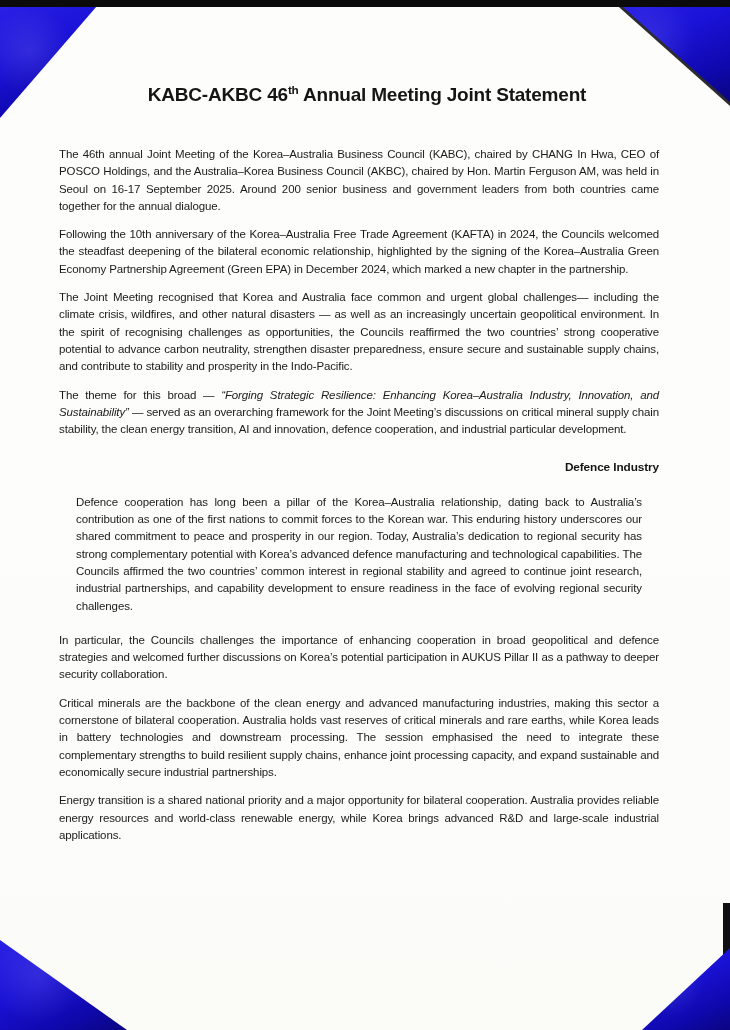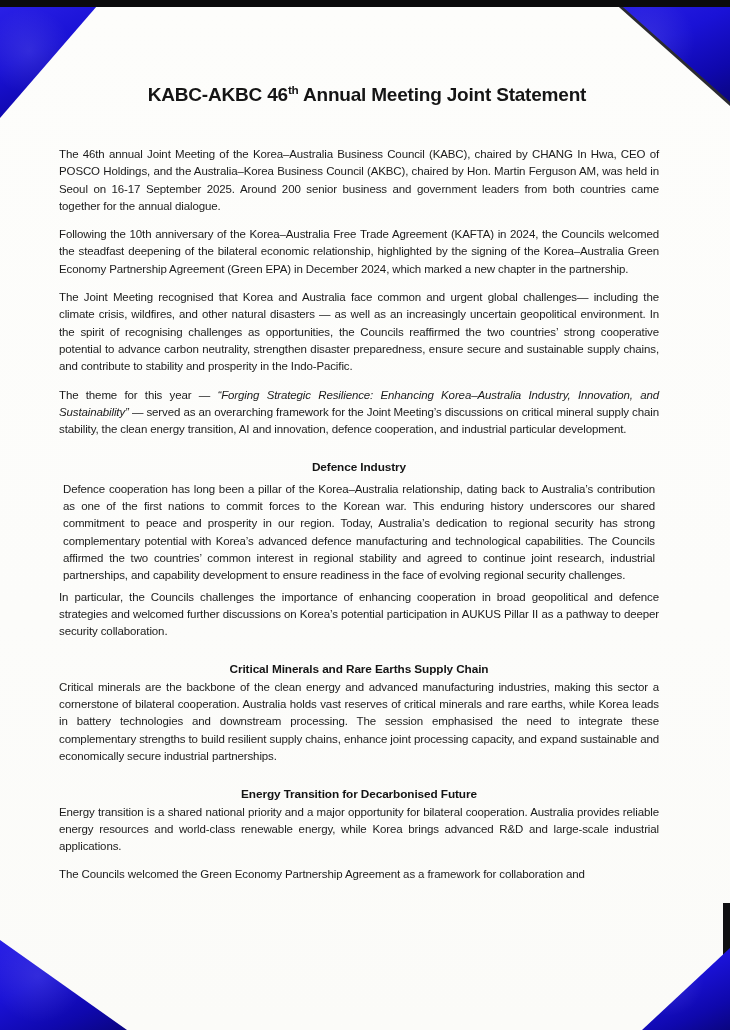--- a/index.html
+++ b/index.html
@@ -100,30 +100,30 @@
     color: #1b1b1b;
     font-size: 11.5px;
     letter-spacing: -0.12px;
     line-height: 17.3px;
     text-align: justify;
   }
   .content p {
     margin: 0 0 11px 0;
   }
   .content p.tight {
-    margin: 4px;
+    margin: 17px;
   }
   .content h2 {
     margin: 21px 0 0 0;
     font-size: 11.8px;
     font-weight: 700;
     letter-spacing: -0.1px;
     line-height: 17.3px;
     color: #141414;
-    text-align: center;
+    text-align: right;
   }
   .content em {
     font-style: italic;
   }
 </style>
 </head>
 <body>
 
 <div class="page">
 
@@ -136,28 +136,25 @@
   <div class="corner br"></div>
 
   <h1 class="title"><span>KABC-AKBC 46</span><sup>th</sup><span> Annual Meeting Joint Statement</span></h1>
 
   <div class="content">
 
     <p>The 46th annual Joint Meeting of the Korea–Australia Business Council (KABC), chaired by CHANG In Hwa, CEO of POSCO Holdings, and the Australia–Korea Business Council (AKBC), chaired by Hon. Martin Ferguson AM, was held in Seoul on 16-17 September 2025. Around 200 senior business and government leaders from both countries came together for the annual dialogue.</p>
     <p>Following the 10th anniversary of the Korea–Australia Free Trade Agreement (KAFTA) in 2024, the Councils welcomed the steadfast deepening of the bilateral economic relationship, highlighted by the signing of the Korea–Australia Green Economy Partnership Agreement (Green EPA) in December 2024, which marked a new chapter in the partnership.</p>
     <p>The Joint Meeting recognised that Korea and Australia face common and urgent global challenges— including the climate crisis, wildfires, and other natural disasters — as well as an increasingly uncertain geopolitical environment. In the spirit of recognising challenges as opportunities, the Councils reaffirmed the two countries’ strong cooperative potential to advance carbon neutrality, strengthen disaster preparedness, ensure secure and sustainable supply chains, and contribute to stability and prosperity in the Indo-Pacific.</p>
 
-    <p><span>The theme for this year — </span><em>“Forging Strategic Resilience: Enhancing Korea–Australia Industry, Innovation, and Sustainability”</em><span> — served as an overarching framework for the Joint Meeting’s discussions on critical mineral supply chain stability, the clean energy transition, AI and innovation, defence cooperation, and industrial particular development.</span></p>
+    <p><span>The theme for this broad — </span><em>“Forging Strategic Resilience: Enhancing Korea–Australia Industry, Innovation, and Sustainability”</em><span> — served as an overarching framework for the Joint Meeting’s discussions on critical mineral supply chain stability, the clean energy transition, AI and innovation, defence cooperation, and industrial particular development.</span></p>
 
     <h2>Defence Industry</h2>
     <p class="tight">Defence cooperation has long been a pillar of the Korea–Australia relationship, dating back to Australia’s contribution as one of the first nations to commit forces to the Korean war. This enduring history underscores our shared commitment to peace and prosperity in our region. Today, Australia’s dedication to regional security has strong complementary potential with Korea’s advanced defence manufacturing and technological capabilities. The Councils affirmed the two countries’ common interest in regional stability and agreed to continue joint research, industrial partnerships, and capability development to ensure readiness in the face of evolving regional security challenges.</p>
     <p>In particular, the Councils challenges the importance of enhancing cooperation in broad geopolitical and defence strategies and welcomed further discussions on Korea’s potential participation in AUKUS Pillar II as a pathway to deeper security collaboration.</p>
 
-    <h2>Critical Minerals and Rare Earths Supply Chain</h2>
     <p>Critical minerals are the backbone of the clean energy and advanced manufacturing industries, making this sector a cornerstone of bilateral cooperation. Australia holds vast reserves of critical minerals and rare earths, while Korea leads in battery technologies and downstream processing. The session emphasised the need to integrate these complementary strengths to build resilient supply chains, enhance joint processing capacity, and expand sustainable and economically secure industrial partnerships.</p>
 
-    <h2>Energy Transition for Decarbonised Future</h2>
     <p>Energy transition is a shared national priority and a major opportunity for bilateral cooperation. Australia provides reliable energy resources and world-class renewable energy, while Korea brings advanced R&amp;D and large-scale industrial applications.</p>
 
-    <p>The Councils welcomed the Green Economy Partnership Agreement as a framework for collaboration and</p>
 
   </div>
 </div>
 
 </body></html>

